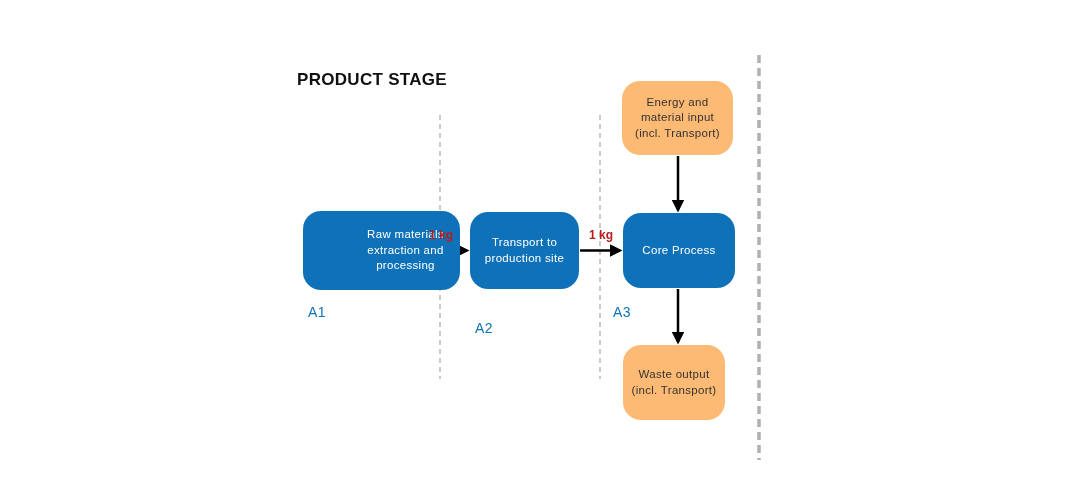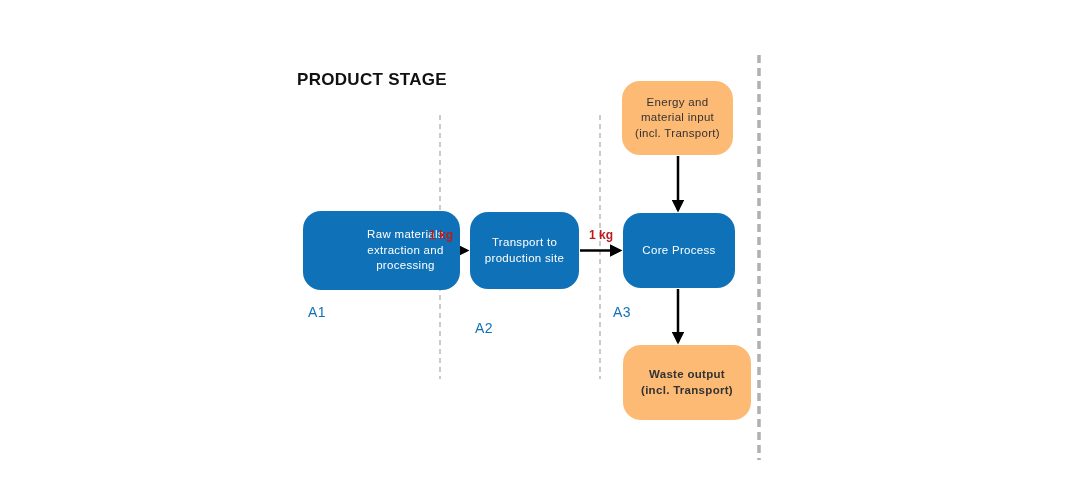--- a/index.html
+++ b/index.html
@@ -43,21 +43,21 @@
     color: #ffffff;
   }
   .box.gray {
     background: #fdba74;
     color: #333333;
   }
   .box-a1 { left: 303px; top: 211px; width: 109px; height: 79px; padding-left: 48px; }
   .box-a2 { left: 470px; top: 212px; width: 109px; height: 77px; }
   .box-a3 { left: 623px; top: 213px; width: 112px; height: 75px; }
   .box-energy { left: 622px; top: 81px;  width: 111px; height: 74px; }
-  .box-waste  { left: 623px; top: 345px; width: 128px; height: 75px; font-weight: bold; }
+  .box-waste  { left: 623px; top: 345px; width: 102px; height: 75px; }
   .stage-label {
     position: absolute;
     font-size: 14px;
     font-weight: normal;
     color: #0f72b9;
     letter-spacing: 0.4px;
   }
   .label-a1 { left: 308px; top: 304px; }
   .label-a2 { left: 475px; top: 312px; margin-top: 8px; }
   .label-a3 { left: 613px; top: 304px; }

